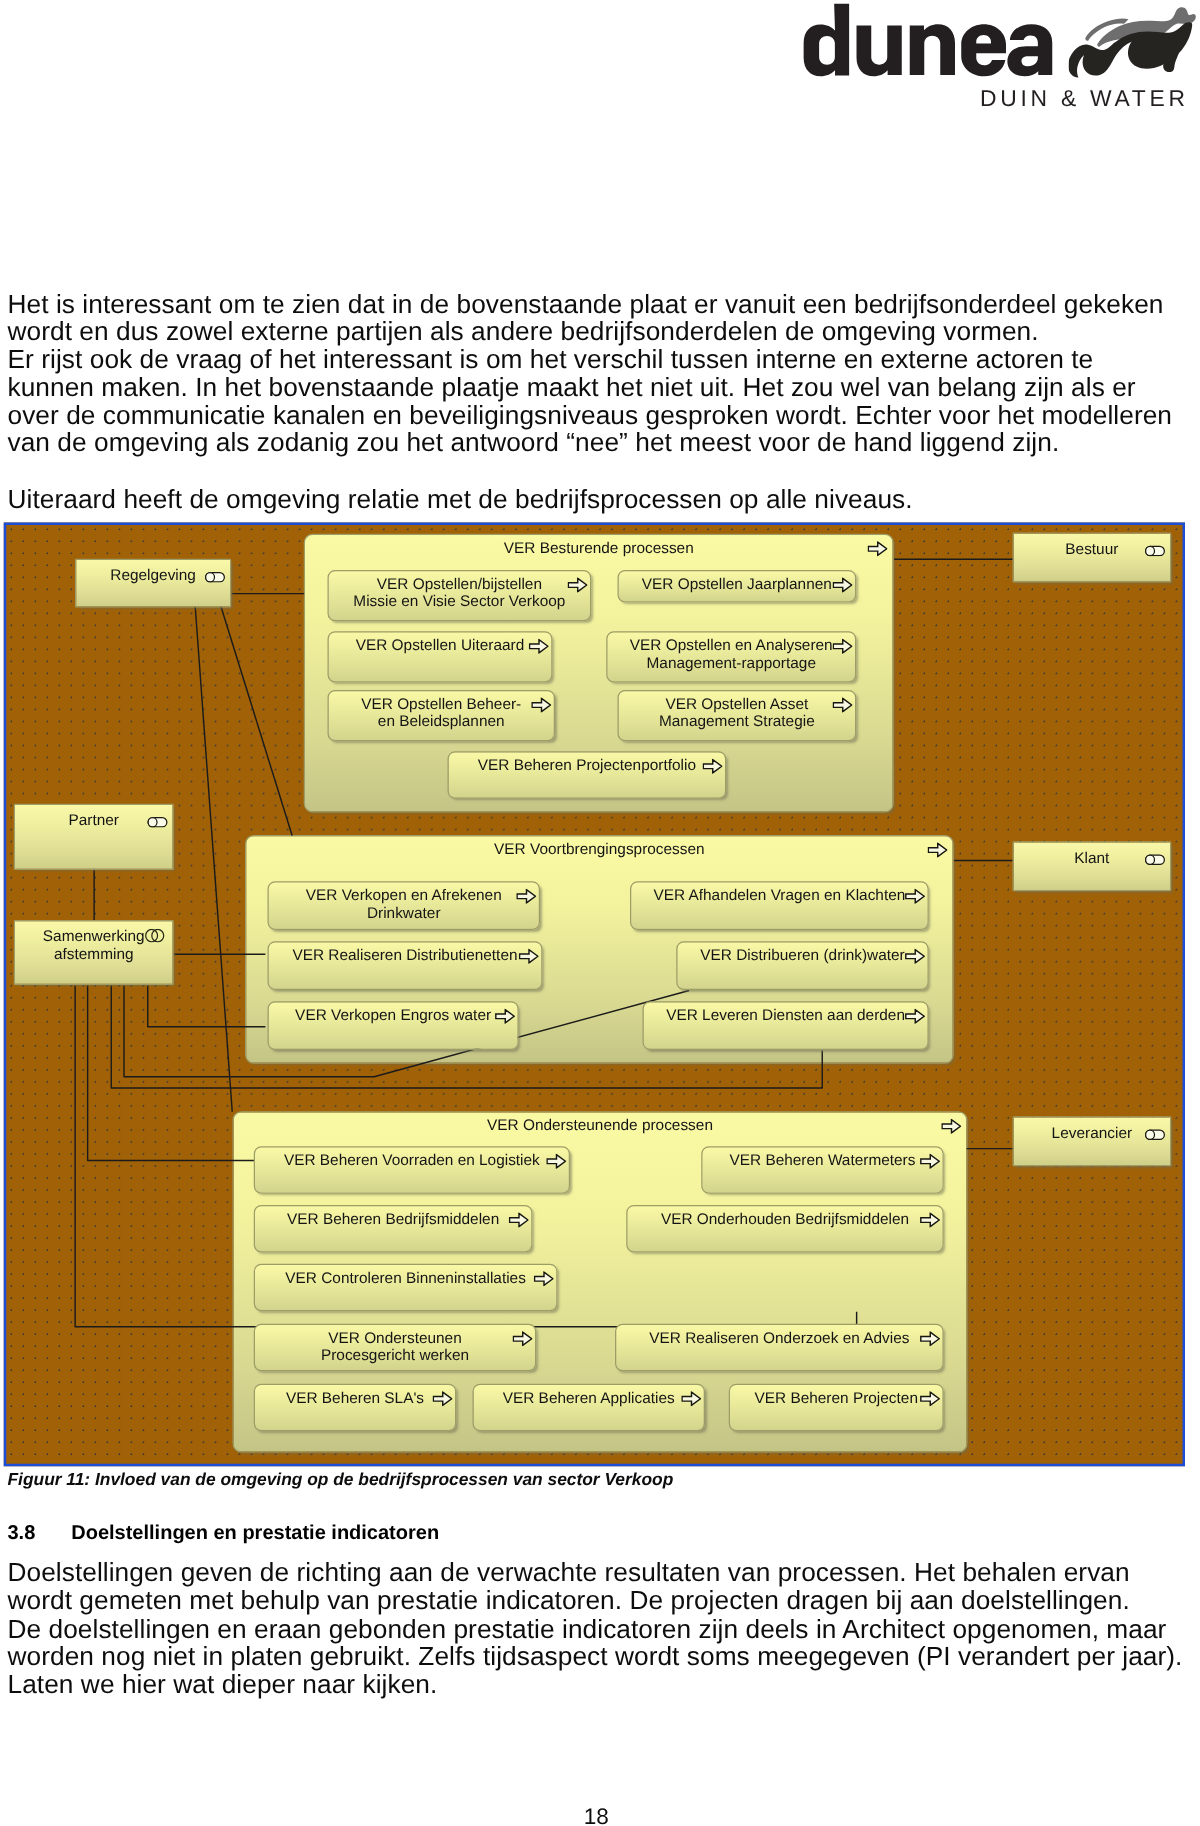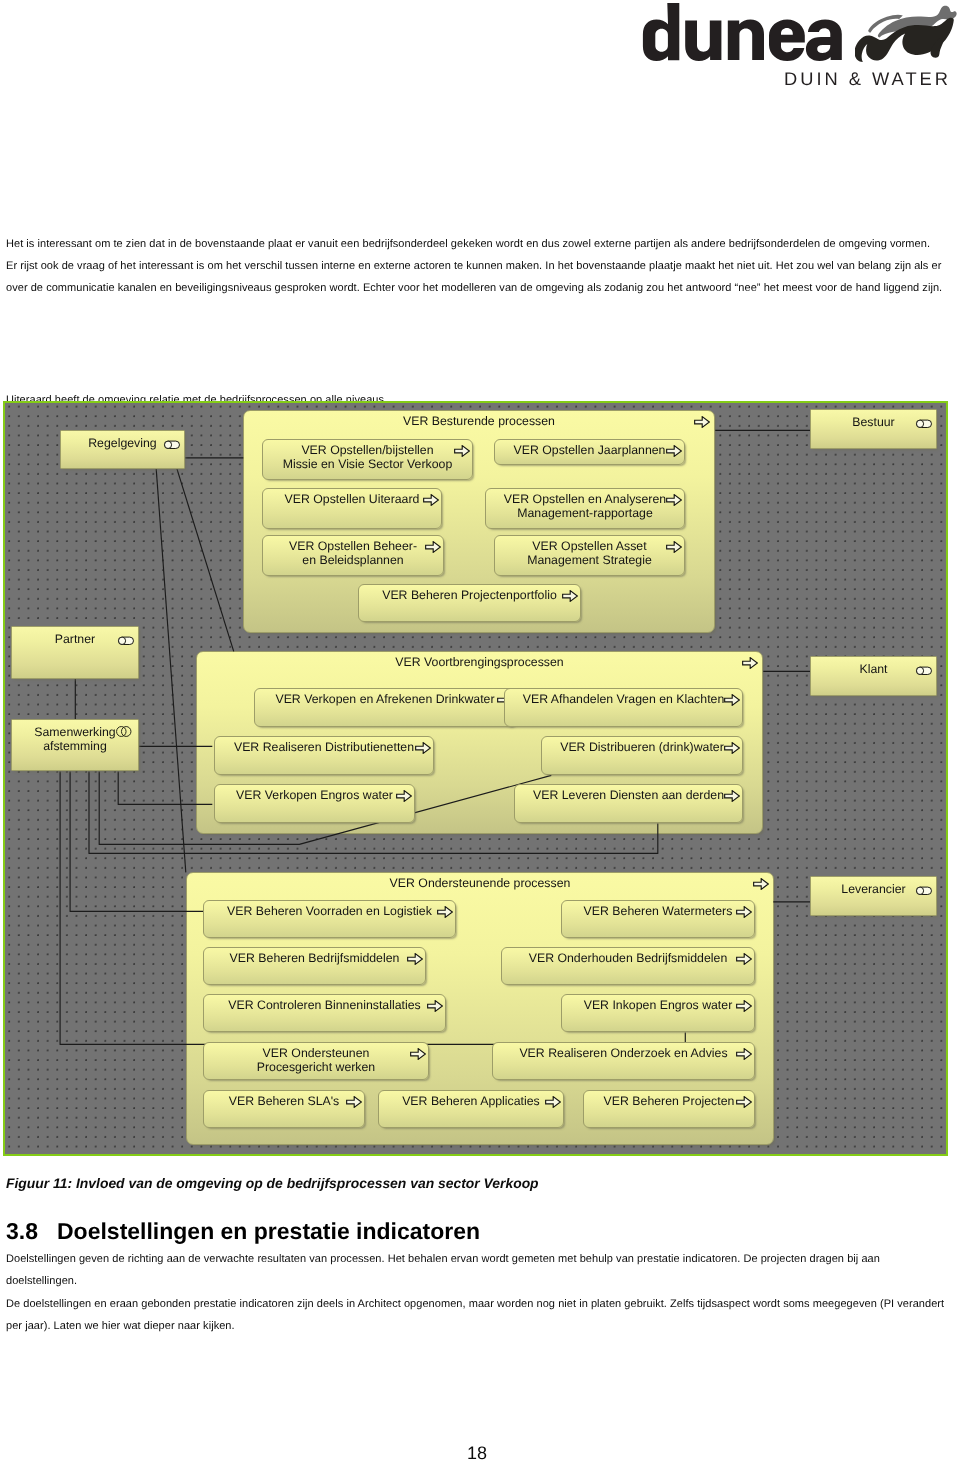--- a/index.html
+++ b/index.html
@@ -11,34 +11,34 @@
 
   
   .logo{position:absolute;left:636px;top:0px;width:324px;height:92px;}
   .logo svg{display:block;position:absolute;}
   .logo .wm{left:0;top:0;}
   .logo .mk{left:219px;top:0;}
   .tagline{position:absolute;left:148px;top:67.8px;font-size:18.3px;letter-spacing:3px;
            color:#231f20;white-space:nowrap;}
 
   
-  .para{position:absolute;left:6px;width:941px;font-size:11px;line-height:22.2px;
+  .para{position:absolute;left:6px;width:941px;font-size:21px;line-height:22.2px;
         letter-spacing:0.05px;color:#0d0d0d;}
   .p1{top:233px;}
   .p2{top:388.5px;}
   .figcap{position:absolute;left:6px;top:1174.5px;font-size:13.9px;font-style:italic;font-weight:bold;color:#0d0d0d;}
-  .h3{position:absolute;left:6px;top:1217.5px;font-size:23px;font-weight:bold;color:#000;}
+  .h3{position:absolute;left:6px;top:1217.5px;font-size:16px;font-weight:bold;color:#000;}
   .h3 .num{display:inline-block;width:51px;}
   .p3{top:1247.5px;}
   .p4{top:1293px;}
   .pageno{position:absolute;left:0;top:1442.5px;width:954px;text-align:center;font-size:18px;color:#0d0d0d;}
 
   
-  .diagram{position:absolute;left:2.7px;top:401px;width:945.6px;height:755.4px;
-    border:2px solid #84cc16;box-sizing:border-box;overflow:hidden;background:#737373;}
+  .diagram{position:absolute;left:2.7px;top:418px;width:945.6px;height:755.4px;
+    border:2px solid #1d4ed8;box-sizing:border-box;overflow:hidden;background:#a16207;}
   .dots{position:absolute;left:0;top:0;right:0;bottom:0;
     background-image:radial-gradient(circle at 1px 1px, #3a3a3a 0.67px, rgba(255,255,255,0) 0.82px);
     background-size:9.62px 9.62px;background-position:3.2px 2.6px;}
   .dgm{position:absolute;left:0;top:0;width:100%;height:100%;}
   .node{position:absolute;box-sizing:border-box;border:1px solid #9d9d68;
         box-shadow:2px 2px 2px -1px rgba(110,110,85,0.55);}
   .grp{border-radius:7px;background:linear-gradient(180deg,#fafaa4 0%,#f3f39e 30%,#d8d891 75%,#c4c486 100%);}
   .proc{border-radius:6px;background:linear-gradient(180deg,#f8f8a5 0%,#f0f0a0 25%,#e2e296 65%,#d2d48d 100%);}
   .actor{border-radius:1px;background:linear-gradient(180deg,#f8f8a8 0%,#f0f0a0 28%,#dedc94 75%,#cfcf89 100%);}
   .lbl{position:absolute;left:0;right:0;text-align:center;font-size:12.3px;line-height:14.1px;
@@ -163,21 +163,21 @@
           <span class="arrow" style="right: 1.8px; top: 4.2px;"><svg viewBox="0 0 16 12" width="16" height="12" preserveAspectRatio="none">
               <path d="M0.65 4.2 H8.2 V0.65 L15.35 6 L8.2 11.35 V7.9 H0.65 Z" fill="#f7f7e2" stroke="#171712" stroke-width="1.15" stroke-linejoin="miter"></path>
             </svg></span>
         </div>
         <div class="node proc" style="left: 353.3px; top: 181.4px; width: 223px; height: 38px;">
           <div class="lbl proclbl">VER Beheren Projectenportfolio</div>
           <span class="arrow" style="right: 1.8px; top: 4.2px;"><svg viewBox="0 0 16 12" width="16" height="12" preserveAspectRatio="none">
               <path d="M0.65 4.2 H8.2 V0.65 L15.35 6 L8.2 11.35 V7.9 H0.65 Z" fill="#f7f7e2" stroke="#171712" stroke-width="1.15" stroke-linejoin="miter"></path>
             </svg></span>
         </div>
-        <div class="node proc" style="left: 209.3px; top: 285.4px; width: 262px; height: 39px; margin-left: 40px;">
+        <div class="node proc" style="left: 209.3px; top: 285.4px; width: 218px; height: 39px;">
           <div class="lbl proclbl">VER Verkopen en Afrekenen Drinkwater</div>
           <span class="arrow" style="right: 1.8px; top: 4.2px;"><svg viewBox="0 0 16 12" width="16" height="12" preserveAspectRatio="none">
               <path d="M0.65 4.2 H8.2 V0.65 L15.35 6 L8.2 11.35 V7.9 H0.65 Z" fill="#f7f7e2" stroke="#171712" stroke-width="1.15" stroke-linejoin="miter"></path>
             </svg></span>
         </div>
         <div class="node proc" style="left: 499.3px; top: 285.4px; width: 239px; height: 39px;">
           <div class="lbl proclbl">VER Afhandelen Vragen en Klachten</div>
           <span class="arrow" style="right: 1.8px; top: 4.2px;"><svg viewBox="0 0 16 12" width="16" height="12" preserveAspectRatio="none">
               <path d="M0.65 4.2 H8.2 V0.65 L15.35 6 L8.2 11.35 V7.9 H0.65 Z" fill="#f7f7e2" stroke="#171712" stroke-width="1.15" stroke-linejoin="miter"></path>
             </svg></span>
@@ -225,26 +225,20 @@
             </svg></span>
         </div>
         <div class="node proc" style="left: 496.3px; top: 544.4px; width: 254px; height: 38px;">
           <div class="lbl proclbl">VER Onderhouden Bedrijfsmiddelen</div>
           <span class="arrow" style="right: 1.8px; top: 4.2px;"><svg viewBox="0 0 16 12" width="16" height="12" preserveAspectRatio="none">
               <path d="M0.65 4.2 H8.2 V0.65 L15.35 6 L8.2 11.35 V7.9 H0.65 Z" fill="#f7f7e2" stroke="#171712" stroke-width="1.15" stroke-linejoin="miter"></path>
             </svg></span>
         </div>
         <div class="node proc" style="left: 198.3px; top: 591.4px; width: 243px; height: 38px;">
           <div class="lbl proclbl">VER Controleren Binneninstallaties</div>
-          <span class="arrow" style="right: 1.8px; top: 4.2px;"><svg viewBox="0 0 16 12" width="16" height="12" preserveAspectRatio="none">
-              <path d="M0.65 4.2 H8.2 V0.65 L15.35 6 L8.2 11.35 V7.9 H0.65 Z" fill="#f7f7e2" stroke="#171712" stroke-width="1.15" stroke-linejoin="miter"></path>
-            </svg></span>
-        </div>
-        <div class="node proc" style="left: 556.3px; top: 591.4px; width: 194px; height: 38px;">
-          <div class="lbl proclbl">VER Inkopen Engros water</div>
           <span class="arrow" style="right: 1.8px; top: 4.2px;"><svg viewBox="0 0 16 12" width="16" height="12" preserveAspectRatio="none">
               <path d="M0.65 4.2 H8.2 V0.65 L15.35 6 L8.2 11.35 V7.9 H0.65 Z" fill="#f7f7e2" stroke="#171712" stroke-width="1.15" stroke-linejoin="miter"></path>
             </svg></span>
         </div>
         <div class="node proc" style="left: 198.3px; top: 639.4px; width: 226px; height: 38px;">
           <div class="lbl proclbl">VER Ondersteunen<br>Procesgericht werken</div>
           <span class="arrow" style="right: 1.8px; top: 4.2px;"><svg viewBox="0 0 16 12" width="16" height="12" preserveAspectRatio="none">
               <path d="M0.65 4.2 H8.2 V0.65 L15.35 6 L8.2 11.35 V7.9 H0.65 Z" fill="#f7f7e2" stroke="#171712" stroke-width="1.15" stroke-linejoin="miter"></path>
             </svg></span>
         </div>

